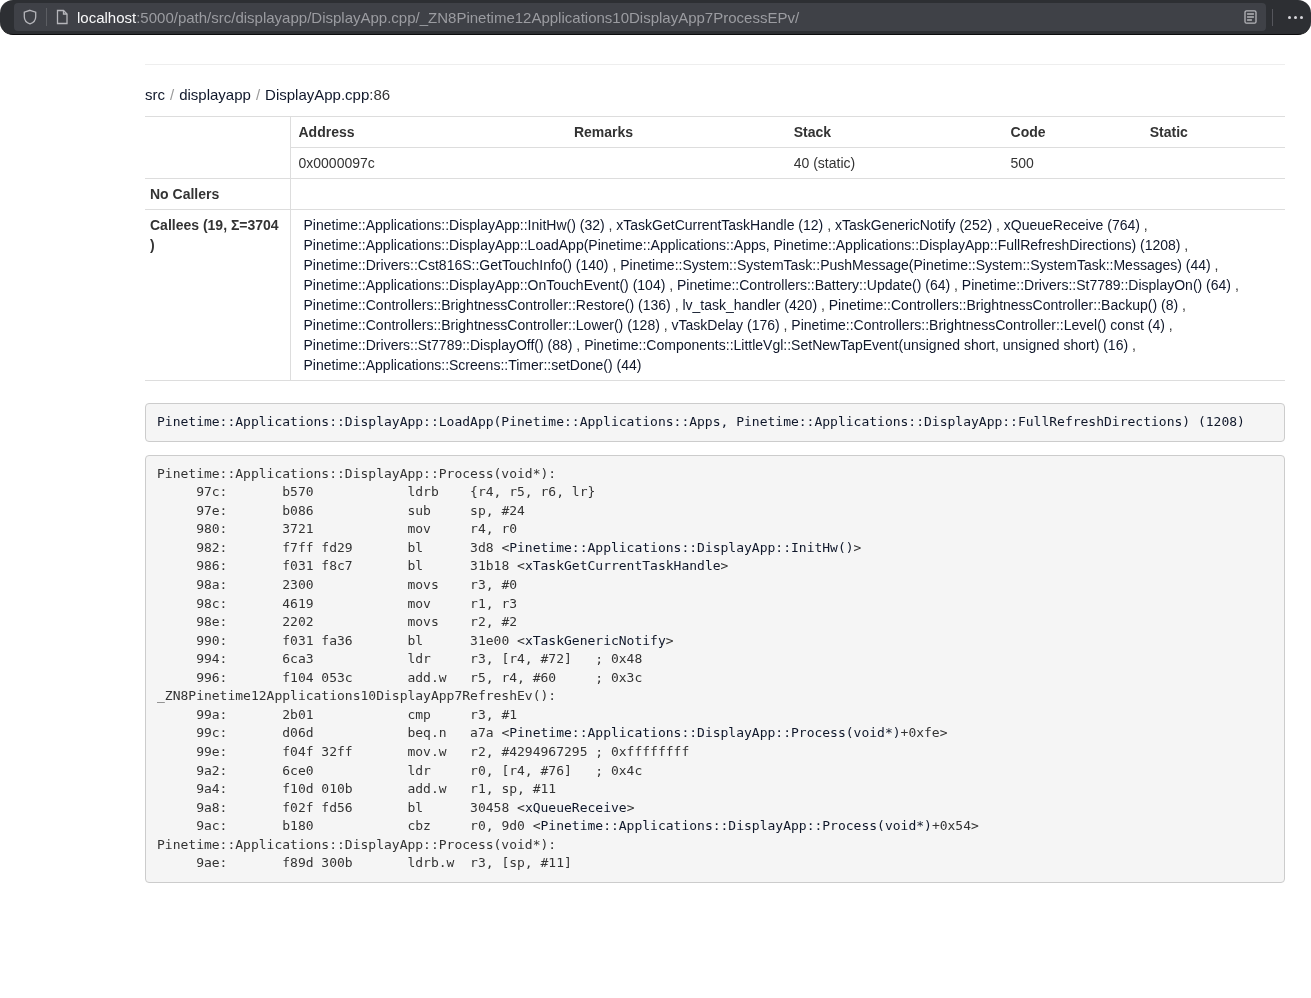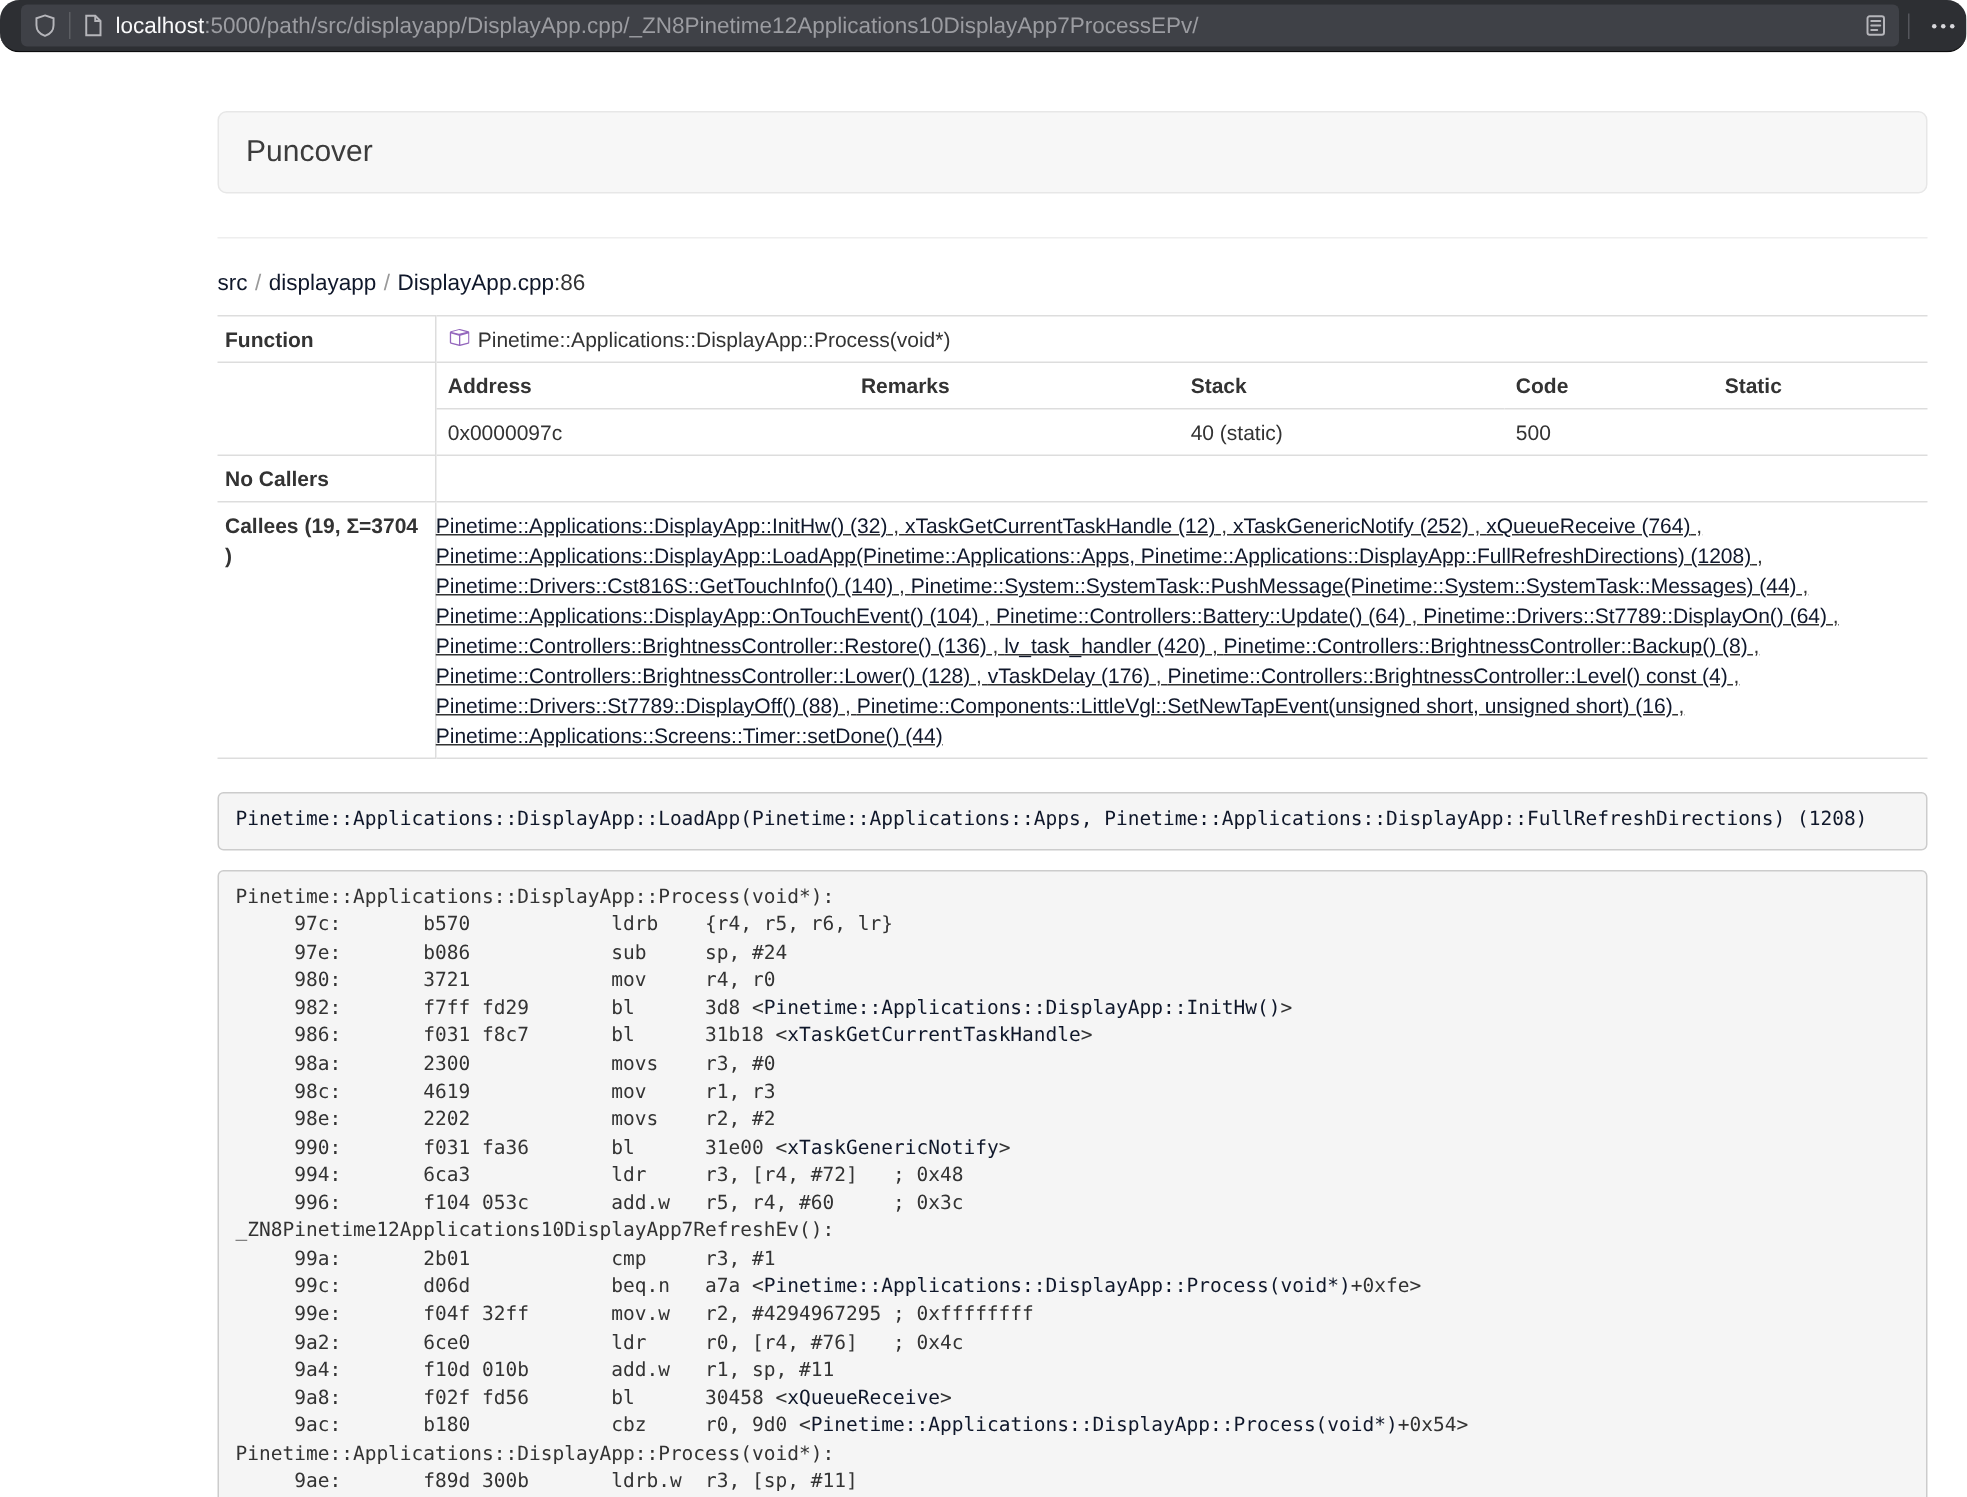--- a/index.html
+++ b/index.html
@@ -67,21 +67,21 @@
   .pkg-icon { vertical-align: -2px; margin-right: 6px; }
 
   table.inner { width: 100%; border-collapse: collapse; }
   table.inner th, table.inner td {
     text-align: left; padding: 5px 8px; line-height: 20px;
     font-weight: normal;
   }
   table.inner th { font-weight: bold; }
   table.inner tr + tr td { border-top: 1px solid #ddd; }
 
-  .callees-cell { padding: 5px 0; line-height: 20px; text-decoration: underline; }
+  .callees-cell { padding: 5px 13px; line-height: 20px; }
   .callee-sep { color: #333; }
 
   pre.codebox {
     margin: 22px 0 0 0; padding: 9px 11px;
     background: #f5f5f5; border: 1px solid #ccc; border-radius: 4px;
     font-family: "DejaVu Sans Mono", monospace;
     font-size: 13px; line-height: 1.42857; color: #333;
     white-space: pre; tab-size: 8; -moz-tab-size: 8;
     overflow: hidden;
   }
@@ -115,40 +115,27 @@
   <span class="chrome-divider"></span>
   <span class="menu-dots">
       <i></i>
       <i></i>
       <i></i>
     </span>
 </div>
 
 <div class="container">
 
-  <div class="well">
-    <span>Puncover</span>
-  </div>
 
   <hr class="rule">
 
   <div class="breadcrumb"><a>src</a><span class="sep">/</span><a>displayapp</a><span class="sep">/</span><a>DisplayApp.cpp</a><span>:86</span></div>
 
   <table class="info">
     <tbody>
-      <tr>
-        <th>Function</th>
-        <td>
-          <div class="fn-cell">
-            <svg class="pkg-icon" width="14" height="16" viewBox="0 0 16 16" fill="#9467bd">
-              <path d="M1 4.27v7.47c0 .45.3.84.75.97l6.5 1.73c.16.05.34.05.5 0l6.5-1.73c.45-.13.75-.52.75-.97V4.27c0-.45-.3-.84-.75-.97l-6.5-1.74a1.4 1.4 0 0 0-.5 0l-6.5 1.74c-.45.13-.75.52-.75.97zm7 9.09l-6-1.6V5l6 1.6v6.76zM2.5 3.75l5.5-1.47 5.5 1.47L8 5.22 2.5 3.75zm6.5 9.61V6.6l6-1.6v6.76l-6 1.6z"></path>
-            </svg><span>Pinetime::Applications::DisplayApp::Process(void*)</span>
-          </div>
-        </td>
-      </tr>
       <tr>
         <th></th>
         <td>
           <table class="inner">
             <colgroup>
               <col style="width:27.7%">
                 <col style="width:22.1%">
                 <col style="width:21.8%">
                 <col style="width:14%">
                 <col style="width:14.4%">

